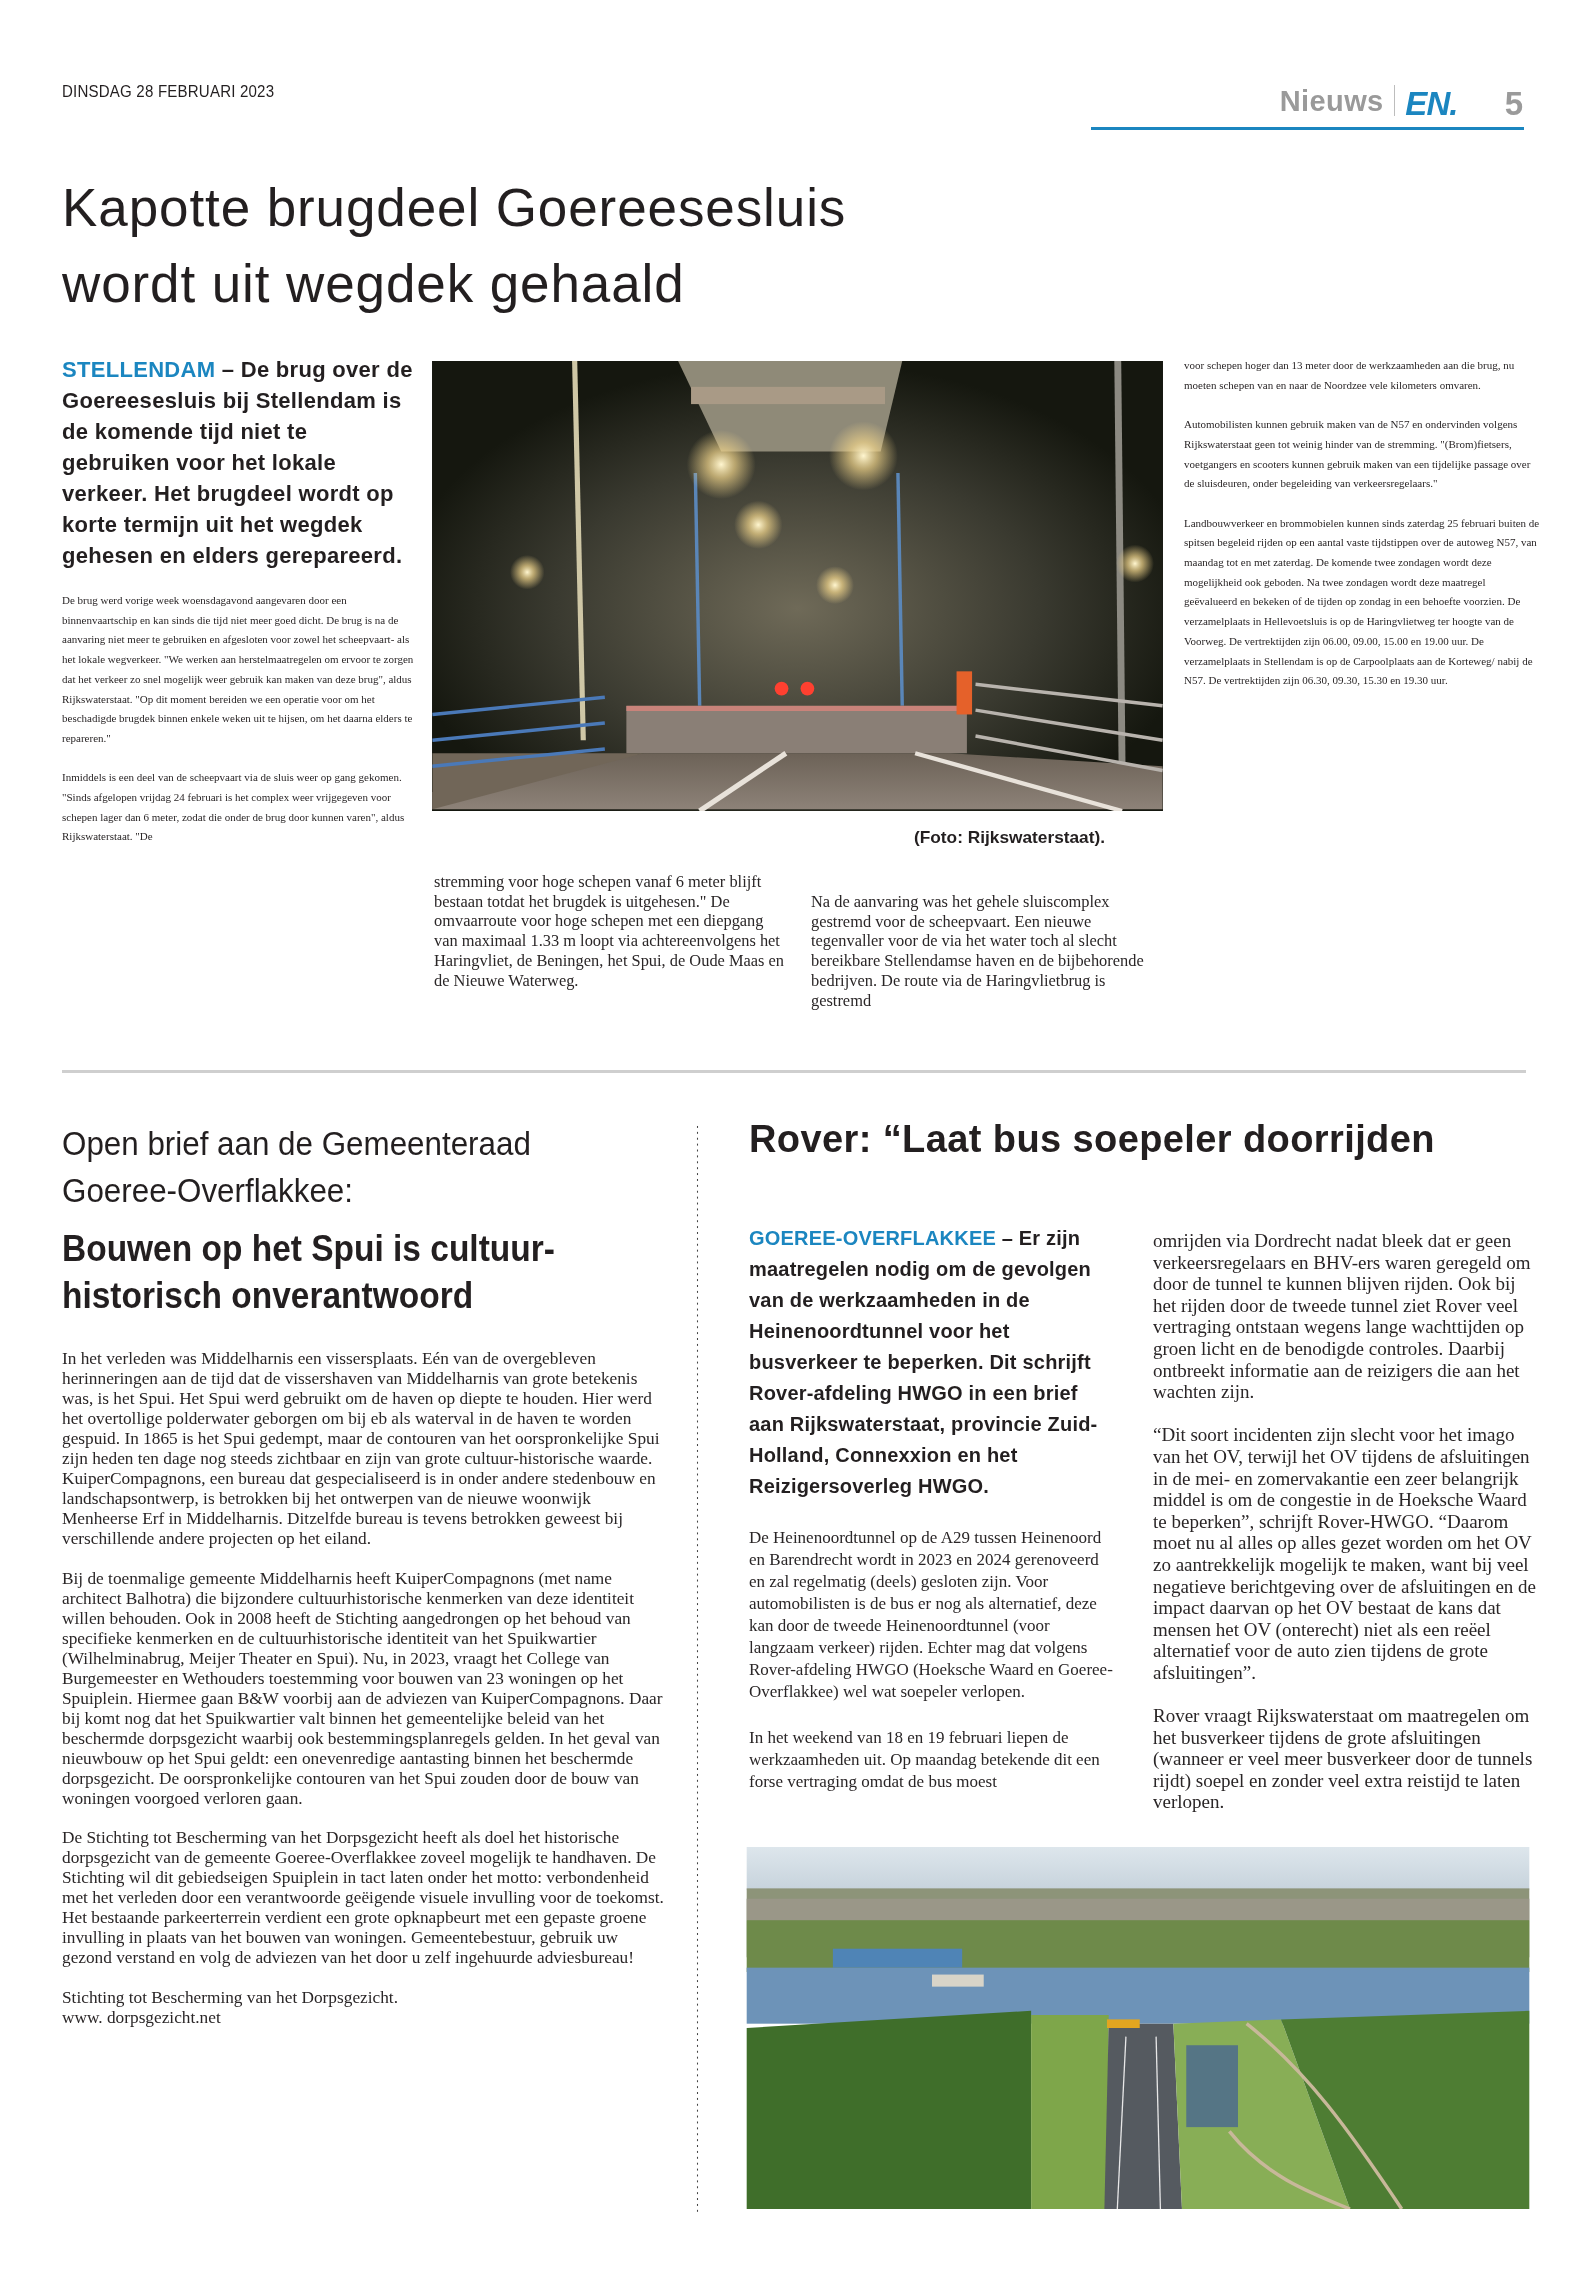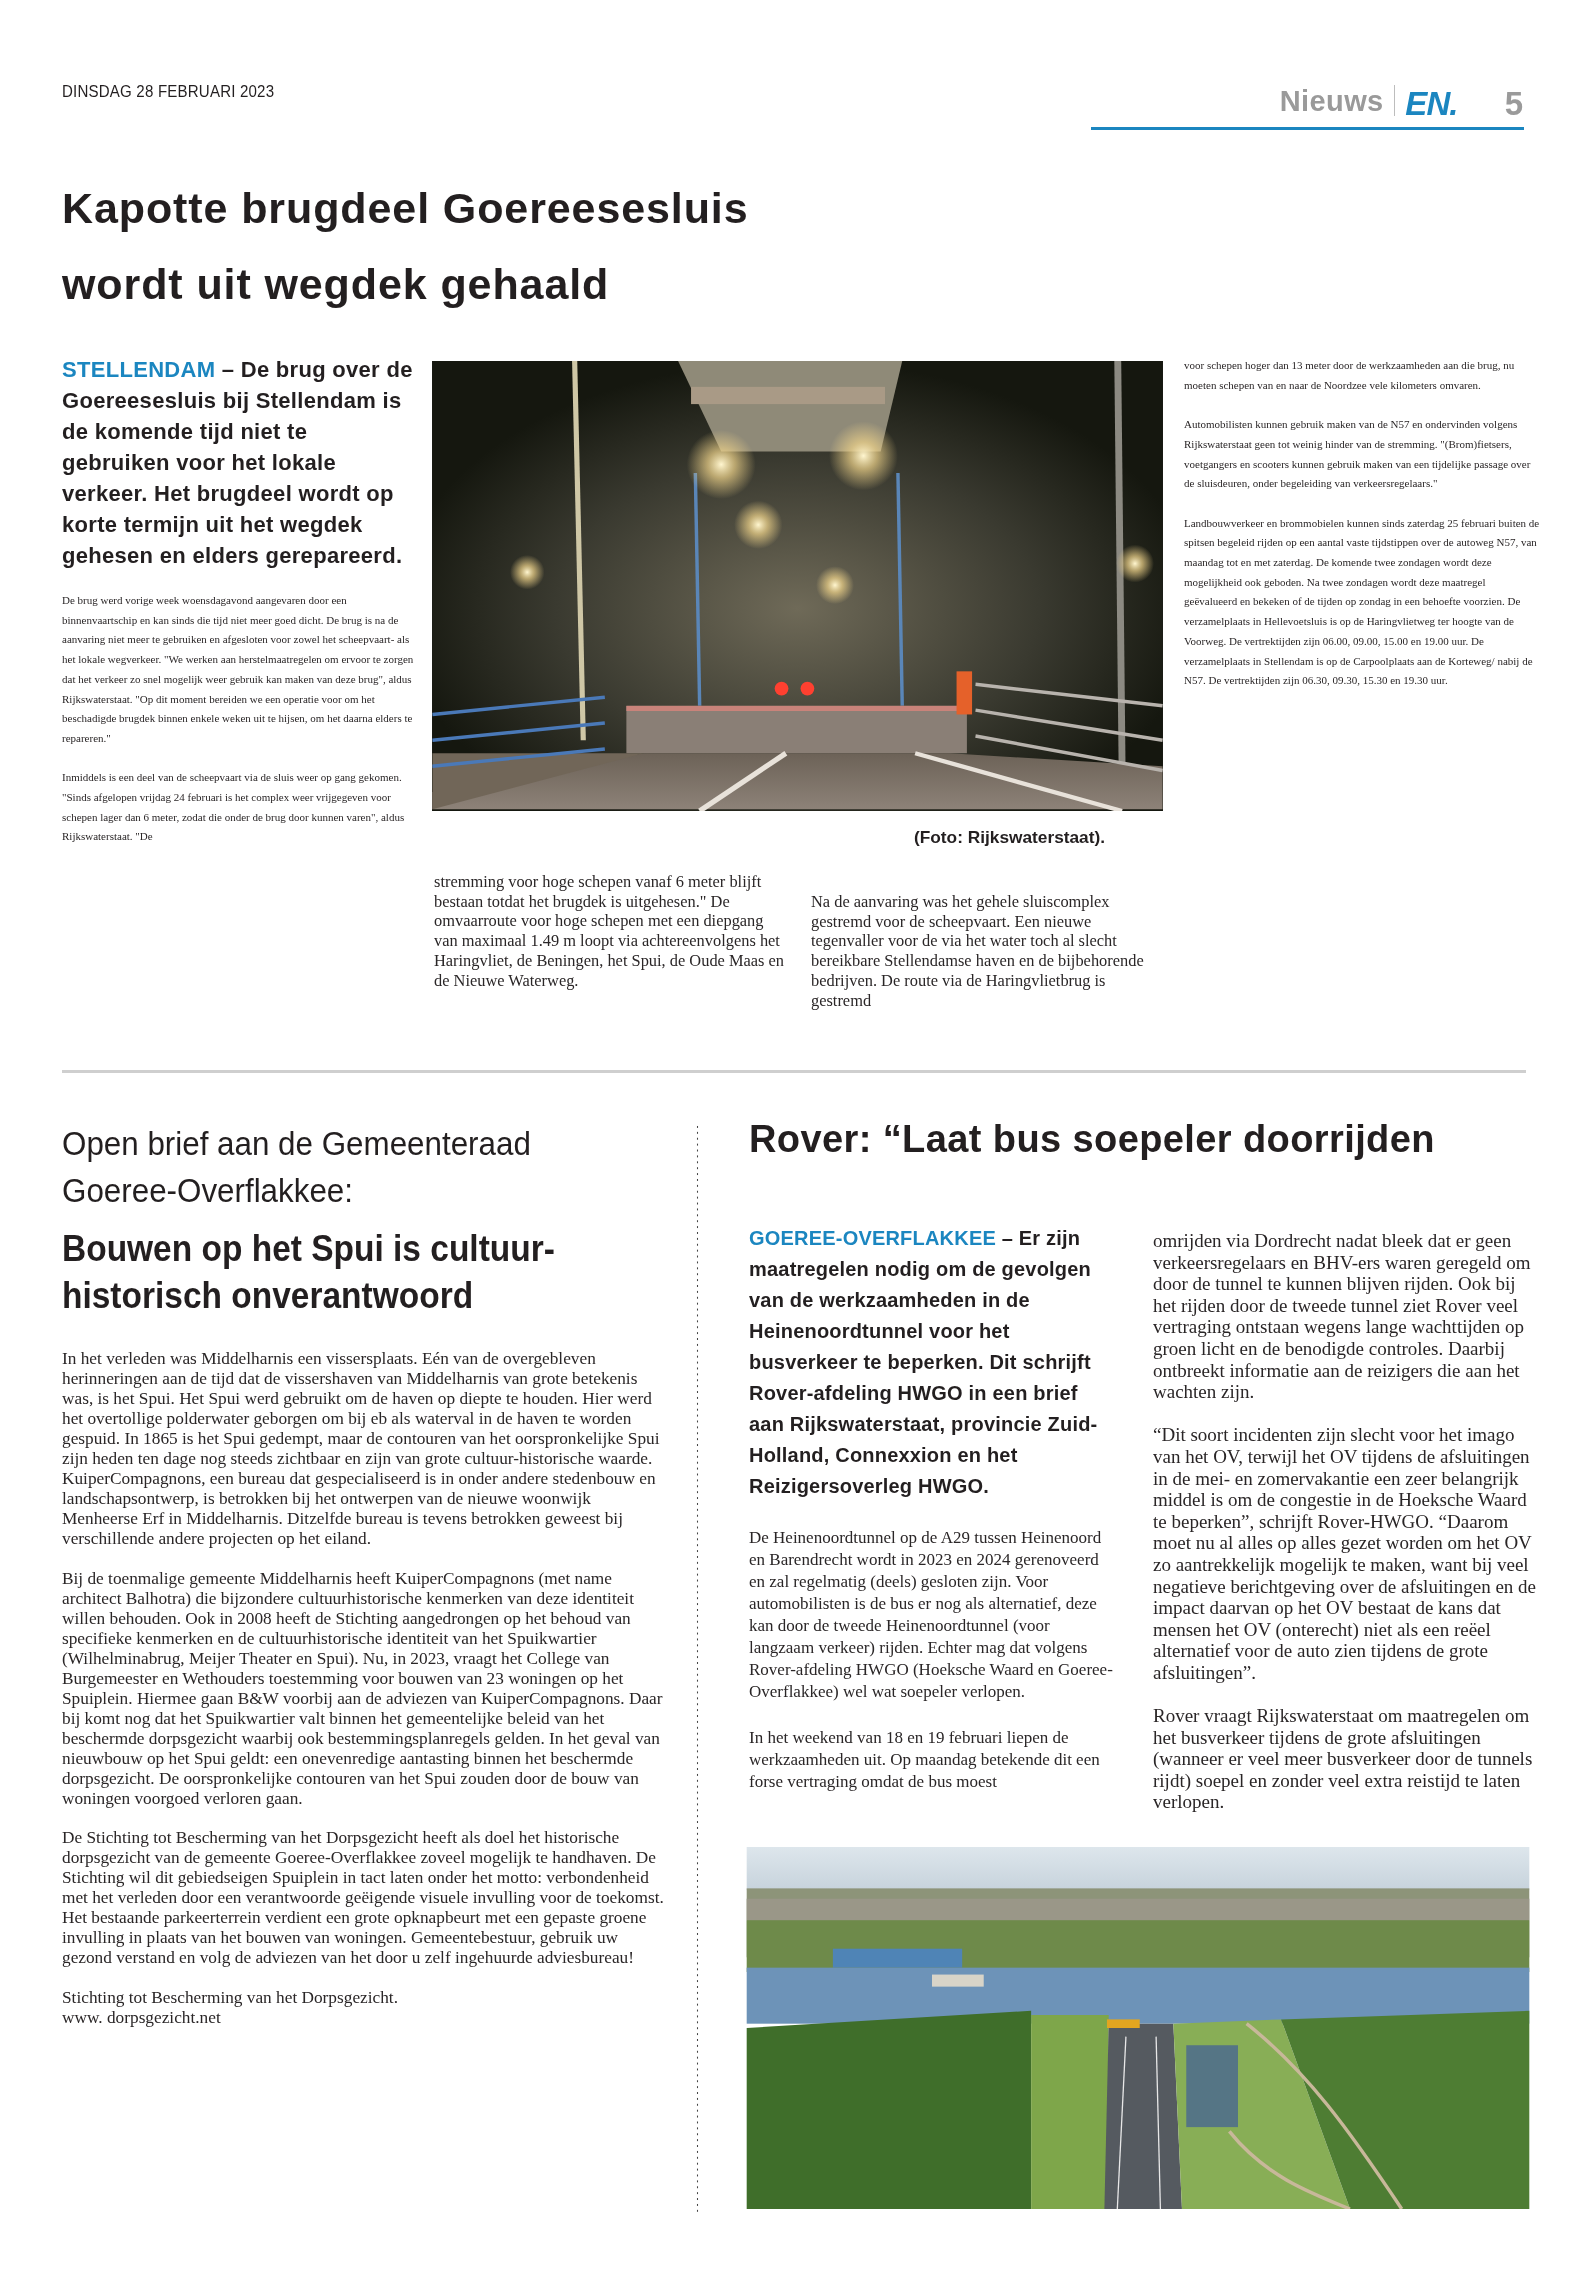--- a/index.html
+++ b/index.html
@@ -12,21 +12,21 @@
   
   .date { position: absolute; left: 62px; top: 82px; font-size: 16.4px; font-weight: 400; letter-spacing: 0.2px; transform: scaleX(0.92); transform-origin: left; }
   .mast-right { position: absolute; right: 69px; top: 85px; height: 38px; display: flex; }
   .section-label { font-size: 29px; color: #9a9a9a; font-weight: 700; letter-spacing: 0.4px; }
   .mast-divider { width: 0.9px; height: 31px; background: #bdbdbd; margin: 0 10.4px 0 10.4px; }
   .brand-logo { font-size: 33px; font-weight: 900; color: #1b86c0; letter-spacing: -0.9px; font-style: italic; }
   .page-number { font-size: 33px; font-weight: 900; color: #9a9a9a; margin-left: 47px; }
   .mast-rule { position: absolute; left: 1091px; width: 433px; top: 127px; height: 2.6px; background: #1b86c0; }
 
   
-  .headline { position: absolute; left: 62px; top: 170px; width: 1122px; font-size: 43px; line-height: 76px; font-weight: 700; letter-spacing: 0.9px; color: #231f20; }
+  .headline { position: absolute; left: 62px; top: 170px; width: 1122px; font-size: 53px; line-height: 76px; font-weight: 400; letter-spacing: 0.9px; color: #231f20; }
 
   
   .lead { position: absolute; left: 62px; top: 354px; width: 354px; font-size: 22px; line-height: 31px; font-weight: 700; letter-spacing: 0.3px; }
   .lead .dateline { color: #1b86c0; }
 
   .col-text { position: absolute; font-size: 11px; line-height: 19.7px; color: #2a2627; }
   .col-text p + p { margin-top: 19.7px; }
 
   
   .photo1 { position: absolute; left: 432px; top: 361px; width: 731px; height: 450px; overflow: hidden; background: #1b1c17; }
@@ -119,21 +119,21 @@
       <line x1="630" y1="405" x2="847" y2="440"></line>
       <line x1="630" y1="435" x2="847" y2="475"></line>
     </g>
     <rect x="608" y="360" width="18" height="50" fill="#e5612a"></rect>
   </svg>
 </div>
 
 <div class="caption sans">(Foto: Rijkswaterstaat).</div>
 
 <div class="col-text serif" style="left:434px; top:872px; width:354px; font-size:16.4px;">
-  <p>stremming voor hoge schepen vanaf 6 meter blijft bestaan totdat het brugdek is uitgehesen." De omvaarroute voor hoge schepen met een diepgang van maximaal 1.49 m loopt via achtereenvolgens het Haringvliet, de Beningen, het Spui, de Oude Maas en de Nieuwe Waterweg.</p>
+  <p>stremming voor hoge schepen vanaf 6 meter blijft bestaan totdat het brugdek is uitgehesen." De omvaarroute voor hoge schepen met een diepgang van maximaal 1.33 m loopt via achtereenvolgens het Haringvliet, de Beningen, het Spui, de Oude Maas en de Nieuwe Waterweg.</p>
 </div>
 <div class="col-text serif" style="left:811px; top:892px; width:354px; font-size:16.4px;">
   <p>Na de aanvaring was het gehele sluiscomplex gestremd voor de scheepvaart. Een nieuwe tegenvaller voor de via het water toch al slecht bereikbare Stellendamse haven en de bijbehorende bedrijven. De route via de Haringvlietbrug is gestremd</p>
 </div>
 
 <div class="col-text serif" style="left:1184px; top:356px; width:356px;">
   <p>voor schepen hoger dan 13 meter door de werkzaamheden aan die brug, nu moeten schepen van en naar de Noordzee vele kilometers omvaren.</p>
   <p>Automobilisten kunnen gebruik maken van de N57 en ondervinden volgens Rijkswaterstaat geen tot weinig hinder van de stremming. "(Brom)fietsers, voetgangers en scooters kunnen gebruik maken van een tijdelijke passage over de sluisdeuren, onder begeleiding van verkeersregelaars."</p>
   <p>Landbouwverkeer en brommobielen kunnen sinds zaterdag 25 februari buiten de spitsen begeleid rijden op een aantal vaste tijdstippen over de autoweg N57, van maandag tot en met zaterdag. De komende twee zondagen wordt deze mogelijkheid ook geboden. Na twee zondagen wordt deze maatregel geëvalueerd en bekeken of de tijden op zondag in een behoefte voorzien. De verzamelplaats in Hellevoetsluis is op de Haringvlietweg ter hoogte van de Voorweg. De vertrektijden zijn 06.00, 09.00, 15.00 en 19.00 uur. De verzamelplaats in Stellendam is op de Carpoolplaats aan de Korteweg/ nabij de N57. De vertrektijden zijn 06.30, 09.30, 15.30 en 19.30 uur.</p>
 </div>

